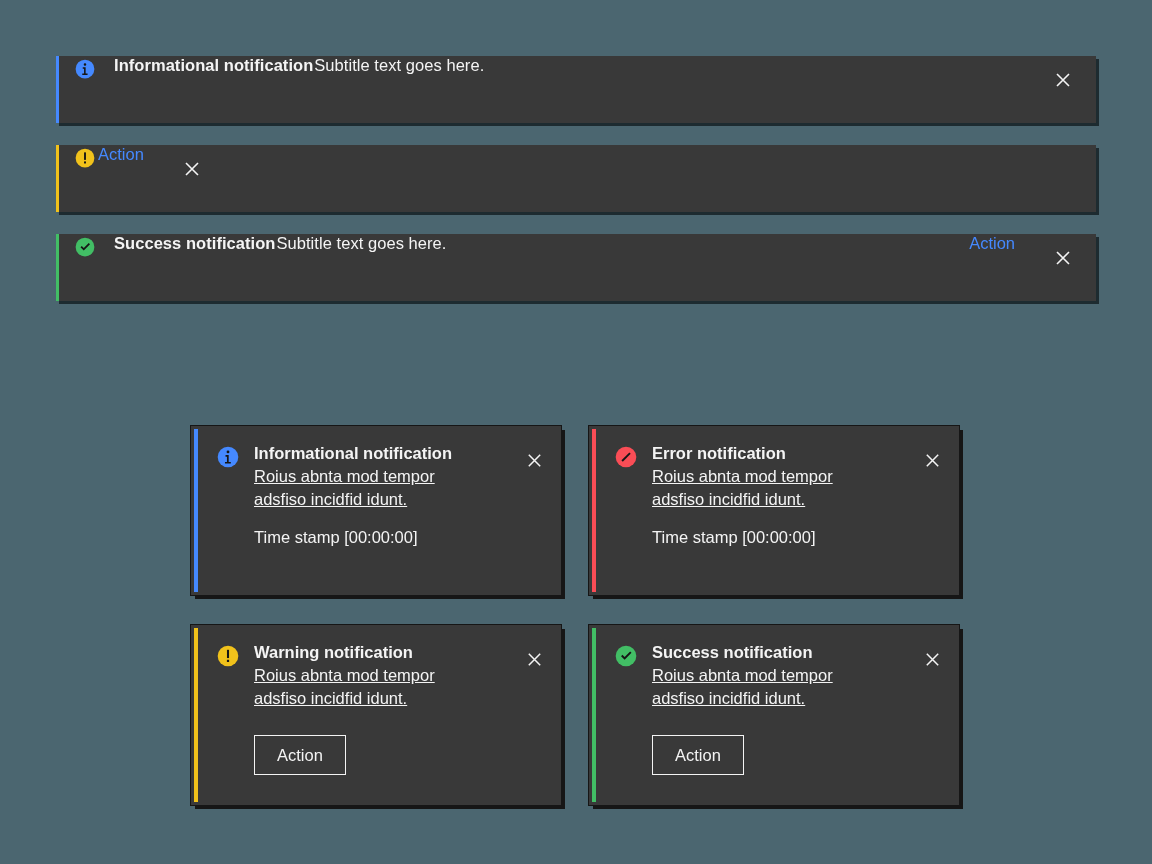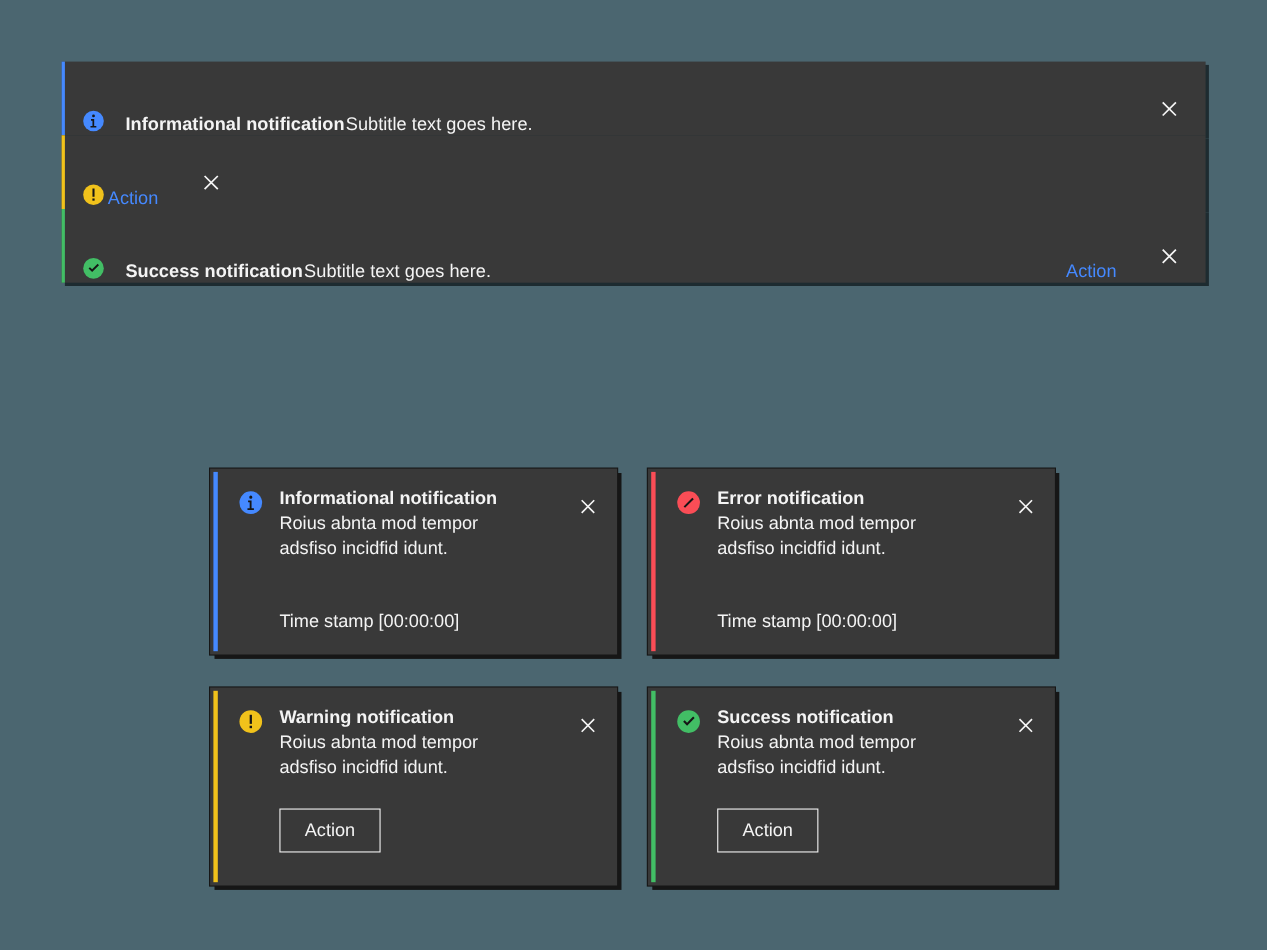--- a/index.html
+++ b/index.html
@@ -18,23 +18,24 @@
   
   .bars {
     position: absolute;
     left: 56px;
     top: 56px;
     width: 1040px;
   }
   .bar {
     position: relative;
     height: 67px;
+    margin-bottom: 22px;
     background: #393939;
     display: flex;
-    align-items: flex-end;
+    align-items: flex-start;
     box-shadow: 3px 3px 0 0 #1d2b30;
   }
   .bar-accent {
     position: absolute;
     left: 0;
     top: 0;
     bottom: 0;
     width: 3px;
   }
   .bar-icon {
@@ -126,26 +127,27 @@
     font-size: 16.5px;
     font-weight: bold;
     line-height: 22px;
     margin-bottom: 1px;
   }
   .toast-sub {
     font-size: 16.5px;
     line-height: 22.5px;
     color: #f4f4f4;
     max-width: 215px;
+    text-decoration: underline;
   }
   .toast-caption {
     font-size: 16.5px;
     line-height: 22px;
     color: #f4f4f4;
-    margin-top: 44px;
+    margin-top: 16px;
   }
   .toast-btn {
     margin-top: 26px;
     display: inline-block;
     border: 1px solid #f4f4f4;
     background: transparent;
     color: #f4f4f4;
     font-family: "Liberation Sans", sans-serif;
     font-size: 16.5px;
     padding: 9px 22px;

